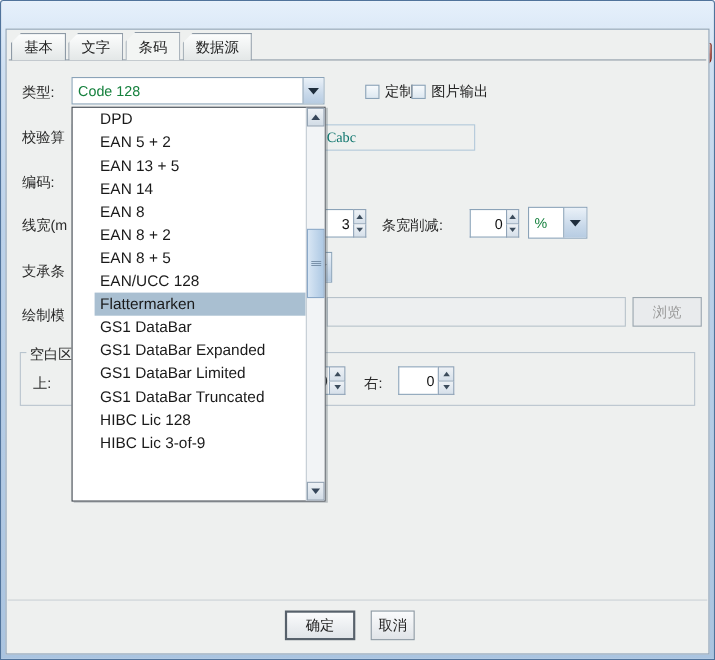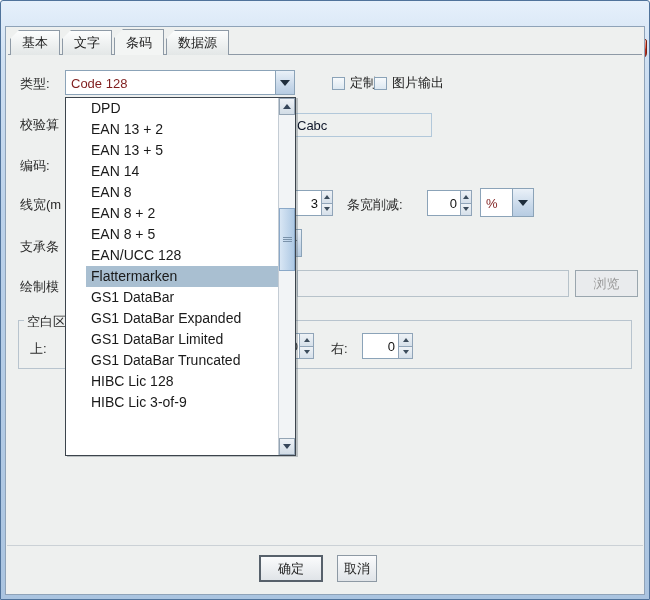--- a/index.html
+++ b/index.html
@@ -38,32 +38,32 @@
     clip-path:polygon(9px 0,100% 0,100% 100%,0 100%,0 9px);
     font-size:13px;color:#222;cursor:pointer;position:relative;
   }
   .tab.selected{background:#f3f5f4;height:25px;margin-top:-1px;z-index:4;}
   .tabline{position:absolute;left:2px;right:2px;top:27px;border-top:1px solid #8e9aa6;z-index:2;}
   
   .lbl{position:absolute;white-space:nowrap;color:#2a2a2a;line-height:15px;}
   .combo{
     position:absolute;background:#fff;border:1px solid #8ba3b8;box-sizing:border-box;
   }
-  .combo .combo-val{position:absolute;left:5px;top:50%;transform:translateY(-50%);color:#7f1d1d;white-space:nowrap;}
+  .combo .combo-val{position:absolute;left:5px;top:50%;transform:translateY(-50%);color:#15803d;white-space:nowrap;}
   .combo-btn{
     position:absolute;right:0;top:0;bottom:0;width:18px;
     background:linear-gradient(180deg,#eaf1f8 0%,#c9d9ea 60%,#b7cce2 100%);
     border-left:1px solid #8ba3b8;display:flex;align-items:center;justify-content:center;cursor:pointer;
   }
   .tri-down-big{width:0;height:0;border-left:5px solid transparent;border-right:5px solid transparent;border-top:6px solid #1e2d3c;}
   .checkbox{position:absolute;display:flex;align-items:center;gap:5px;cursor:pointer;}
   .cb-box{width:13px;height:13px;background:linear-gradient(180deg,#f7fafc,#dde8f1);
     border:1px solid #8ba3b8;box-sizing:border-box;}
   .field{position:absolute;border:1px solid #b2c8da;box-sizing:border-box;background:transparent;}
-  .field .blue-val{position:absolute;top:50%;transform:translateY(-50%);color:#0f172a;white-space:nowrap;}
+  .field .blue-val{position:absolute;top:50%;transform:translateY(-50%);color:#0f766e;white-space:nowrap;font-family:Liberation Serif, serif;}
   .dis-field{position:absolute;border:1px solid #b7c2ca;background:#edeff0;box-sizing:border-box;}
   .spinner{position:absolute;display:flex;box-sizing:border-box;}
   .spinner .num{flex:1;background:#fff;border:1px solid #8ba3b8;border-right:none;
     display:flex;align-items:center;justify-content:flex-end;padding:0 3px;color:#111;}
   .spinner .arr{width:12px;display:flex;flex-direction:column;}
   .spinner .arr.w15{width:15px;}
   .abtn{flex:1;background:linear-gradient(180deg,#eef2f6,#d6e0ea);border:1px solid #90a4b8;
     display:flex;align-items:center;justify-content:center;cursor:pointer;box-sizing:border-box;}
   .abtn + .abtn{border-top:none;}
   .tri-up{width:0;height:0;border-left:3px solid transparent;border-right:3px solid transparent;border-bottom:4px solid #3c4c5c;}
@@ -225,21 +225,21 @@
       </div>
     </div>
 
     <div class="separator"></div>
     <div class="btn default" style="left:253px;top:528px;width:64px;height:27px">确定</div>
     <div class="btn" style="left:331px;top:528px;width:40px;height:27px">取消</div>
 
     <div class="popup">
       <div class="list">
         <div class="item">DPD</div>
-        <div class="item">EAN 13 + 2</div>
+        <div class="item">EAN 5 + 2</div>
         <div class="item">EAN 13 + 5</div>
         <div class="item">EAN 14</div>
         <div class="item">EAN 8</div>
         <div class="item">EAN 8 + 2</div>
         <div class="item">EAN 8 + 5</div>
         <div class="item">EAN/UCC 128</div>
         <div class="item hl">Flattermarken</div>
         <div class="item">GS1 DataBar</div>
         <div class="item">GS1 DataBar Expanded</div>
         <div class="item">GS1 DataBar Limited</div>

